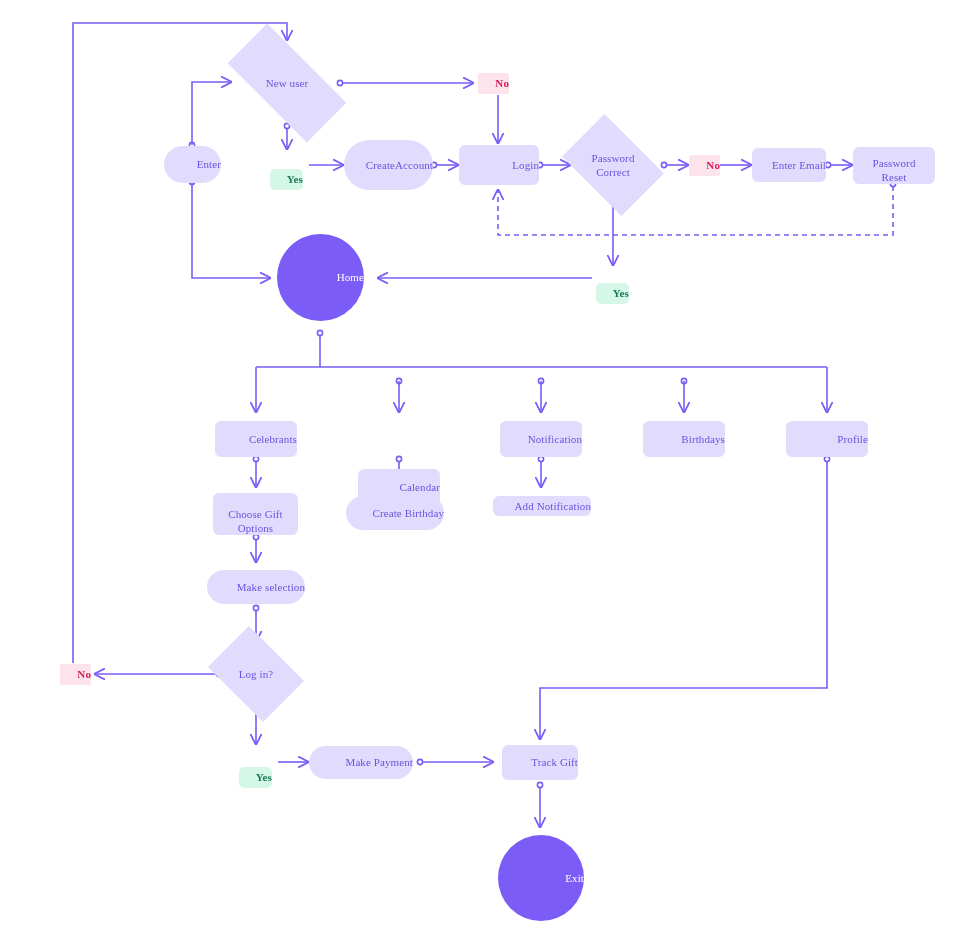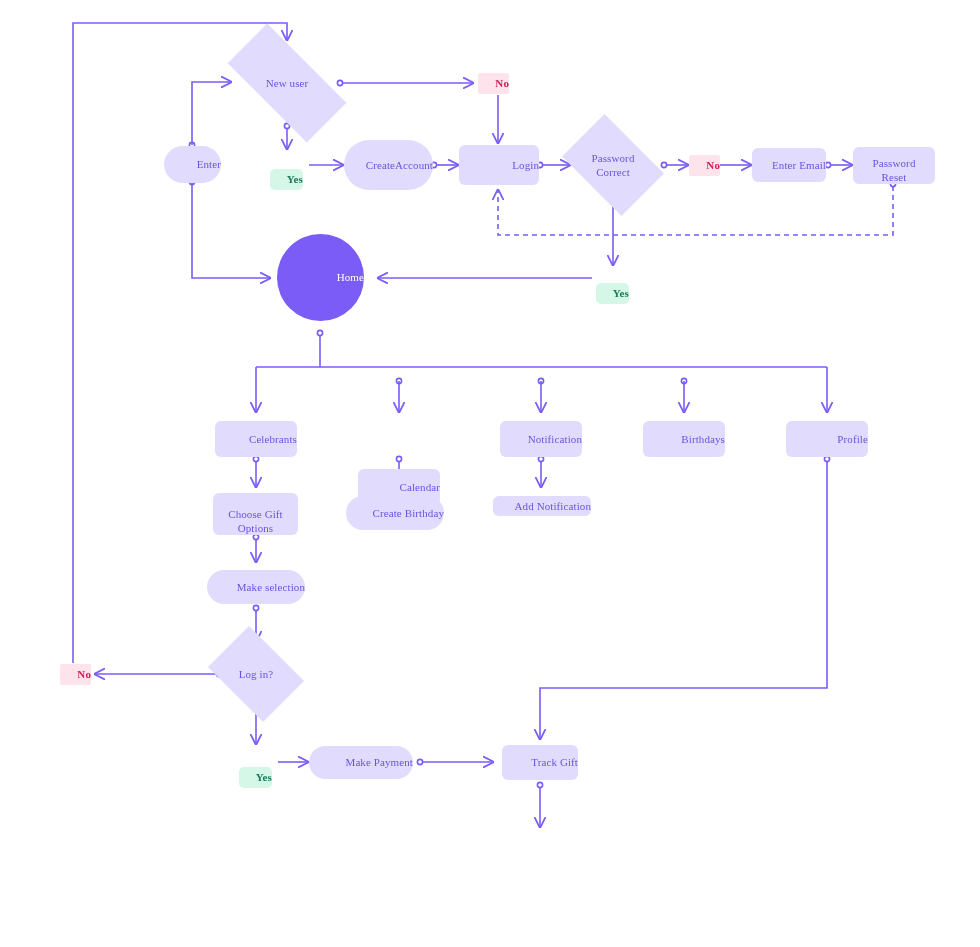--- a/index.html
+++ b/index.html
@@ -349,14 +349,17 @@
   </div>
 
   <div class="node n-pill" style="left:309px; top:746px; width:104px; height:33px;">
     <span>Make Payment</span>
   </div>
 
   <div class="node n-rect" style="left:502px; top:745px; width:76px; height:35px;padding-left:24px;">
     <span>Track Gift</span>
   </div>
 
+  <div class="node n-circle" style="left:498px; top:835px; width:86px; height:86px;">
+    <span>Exit</span>
+  </div>
 
 </div>
 
 </body></html>

